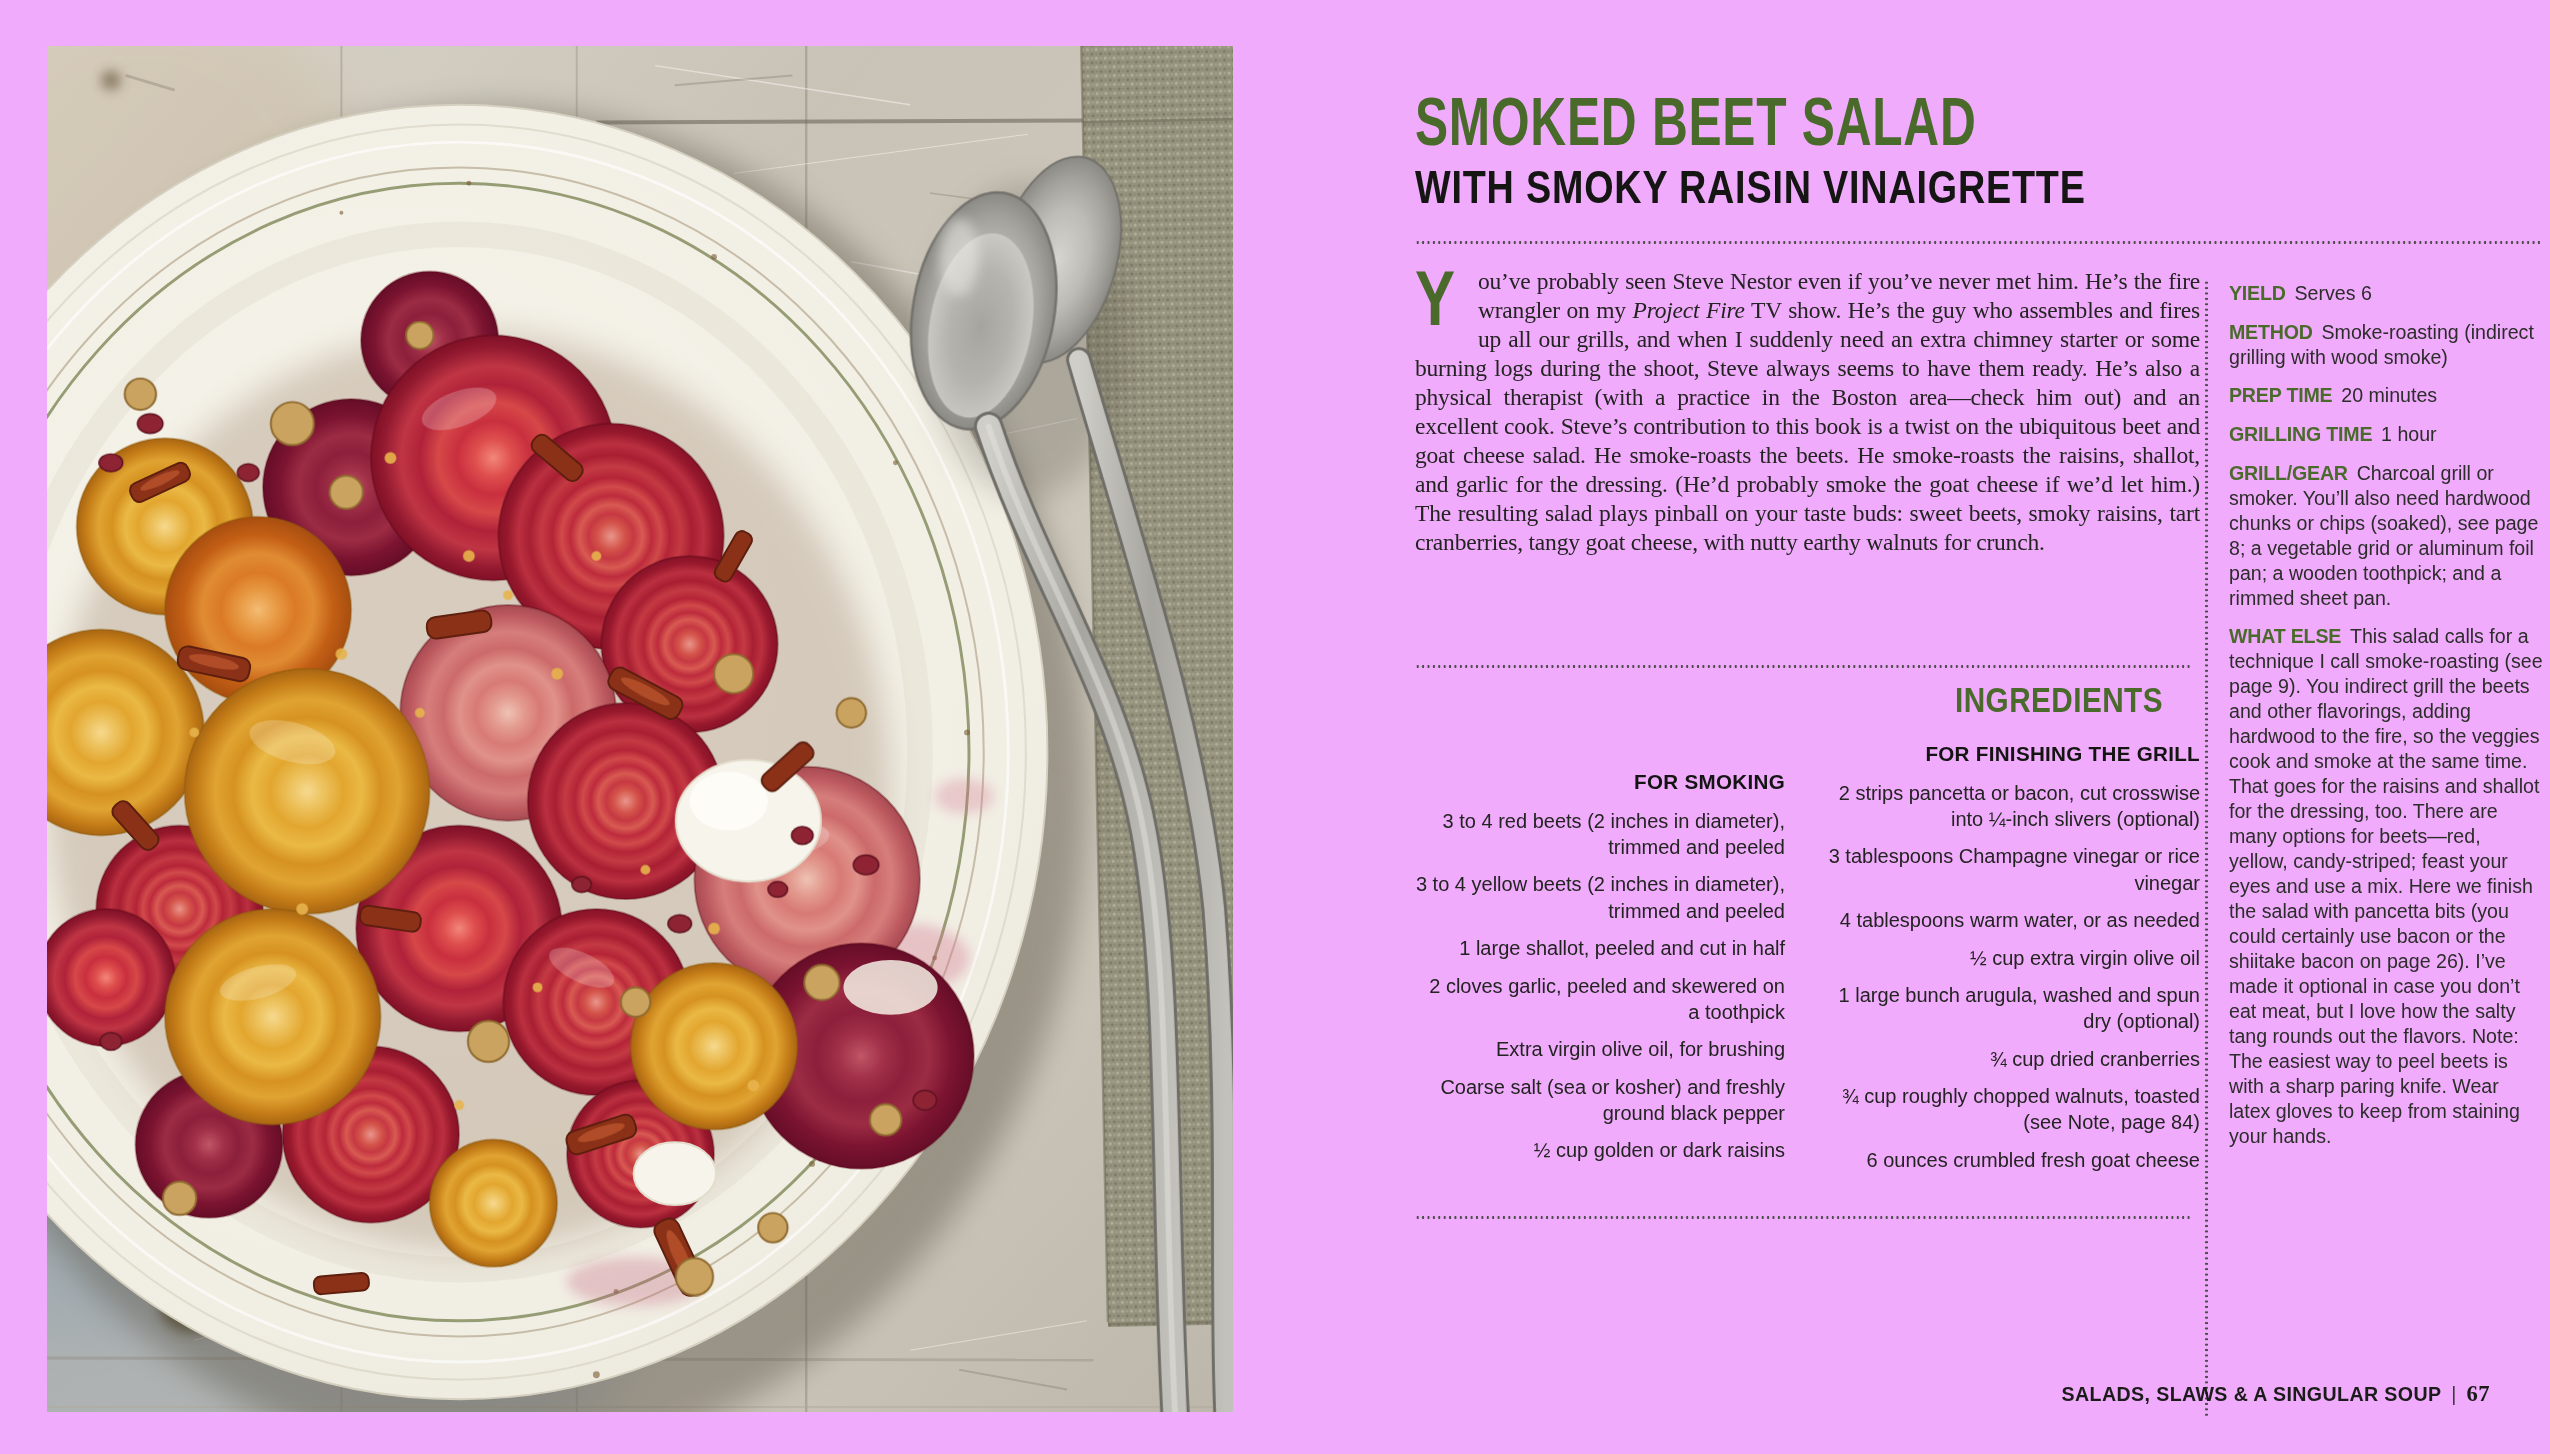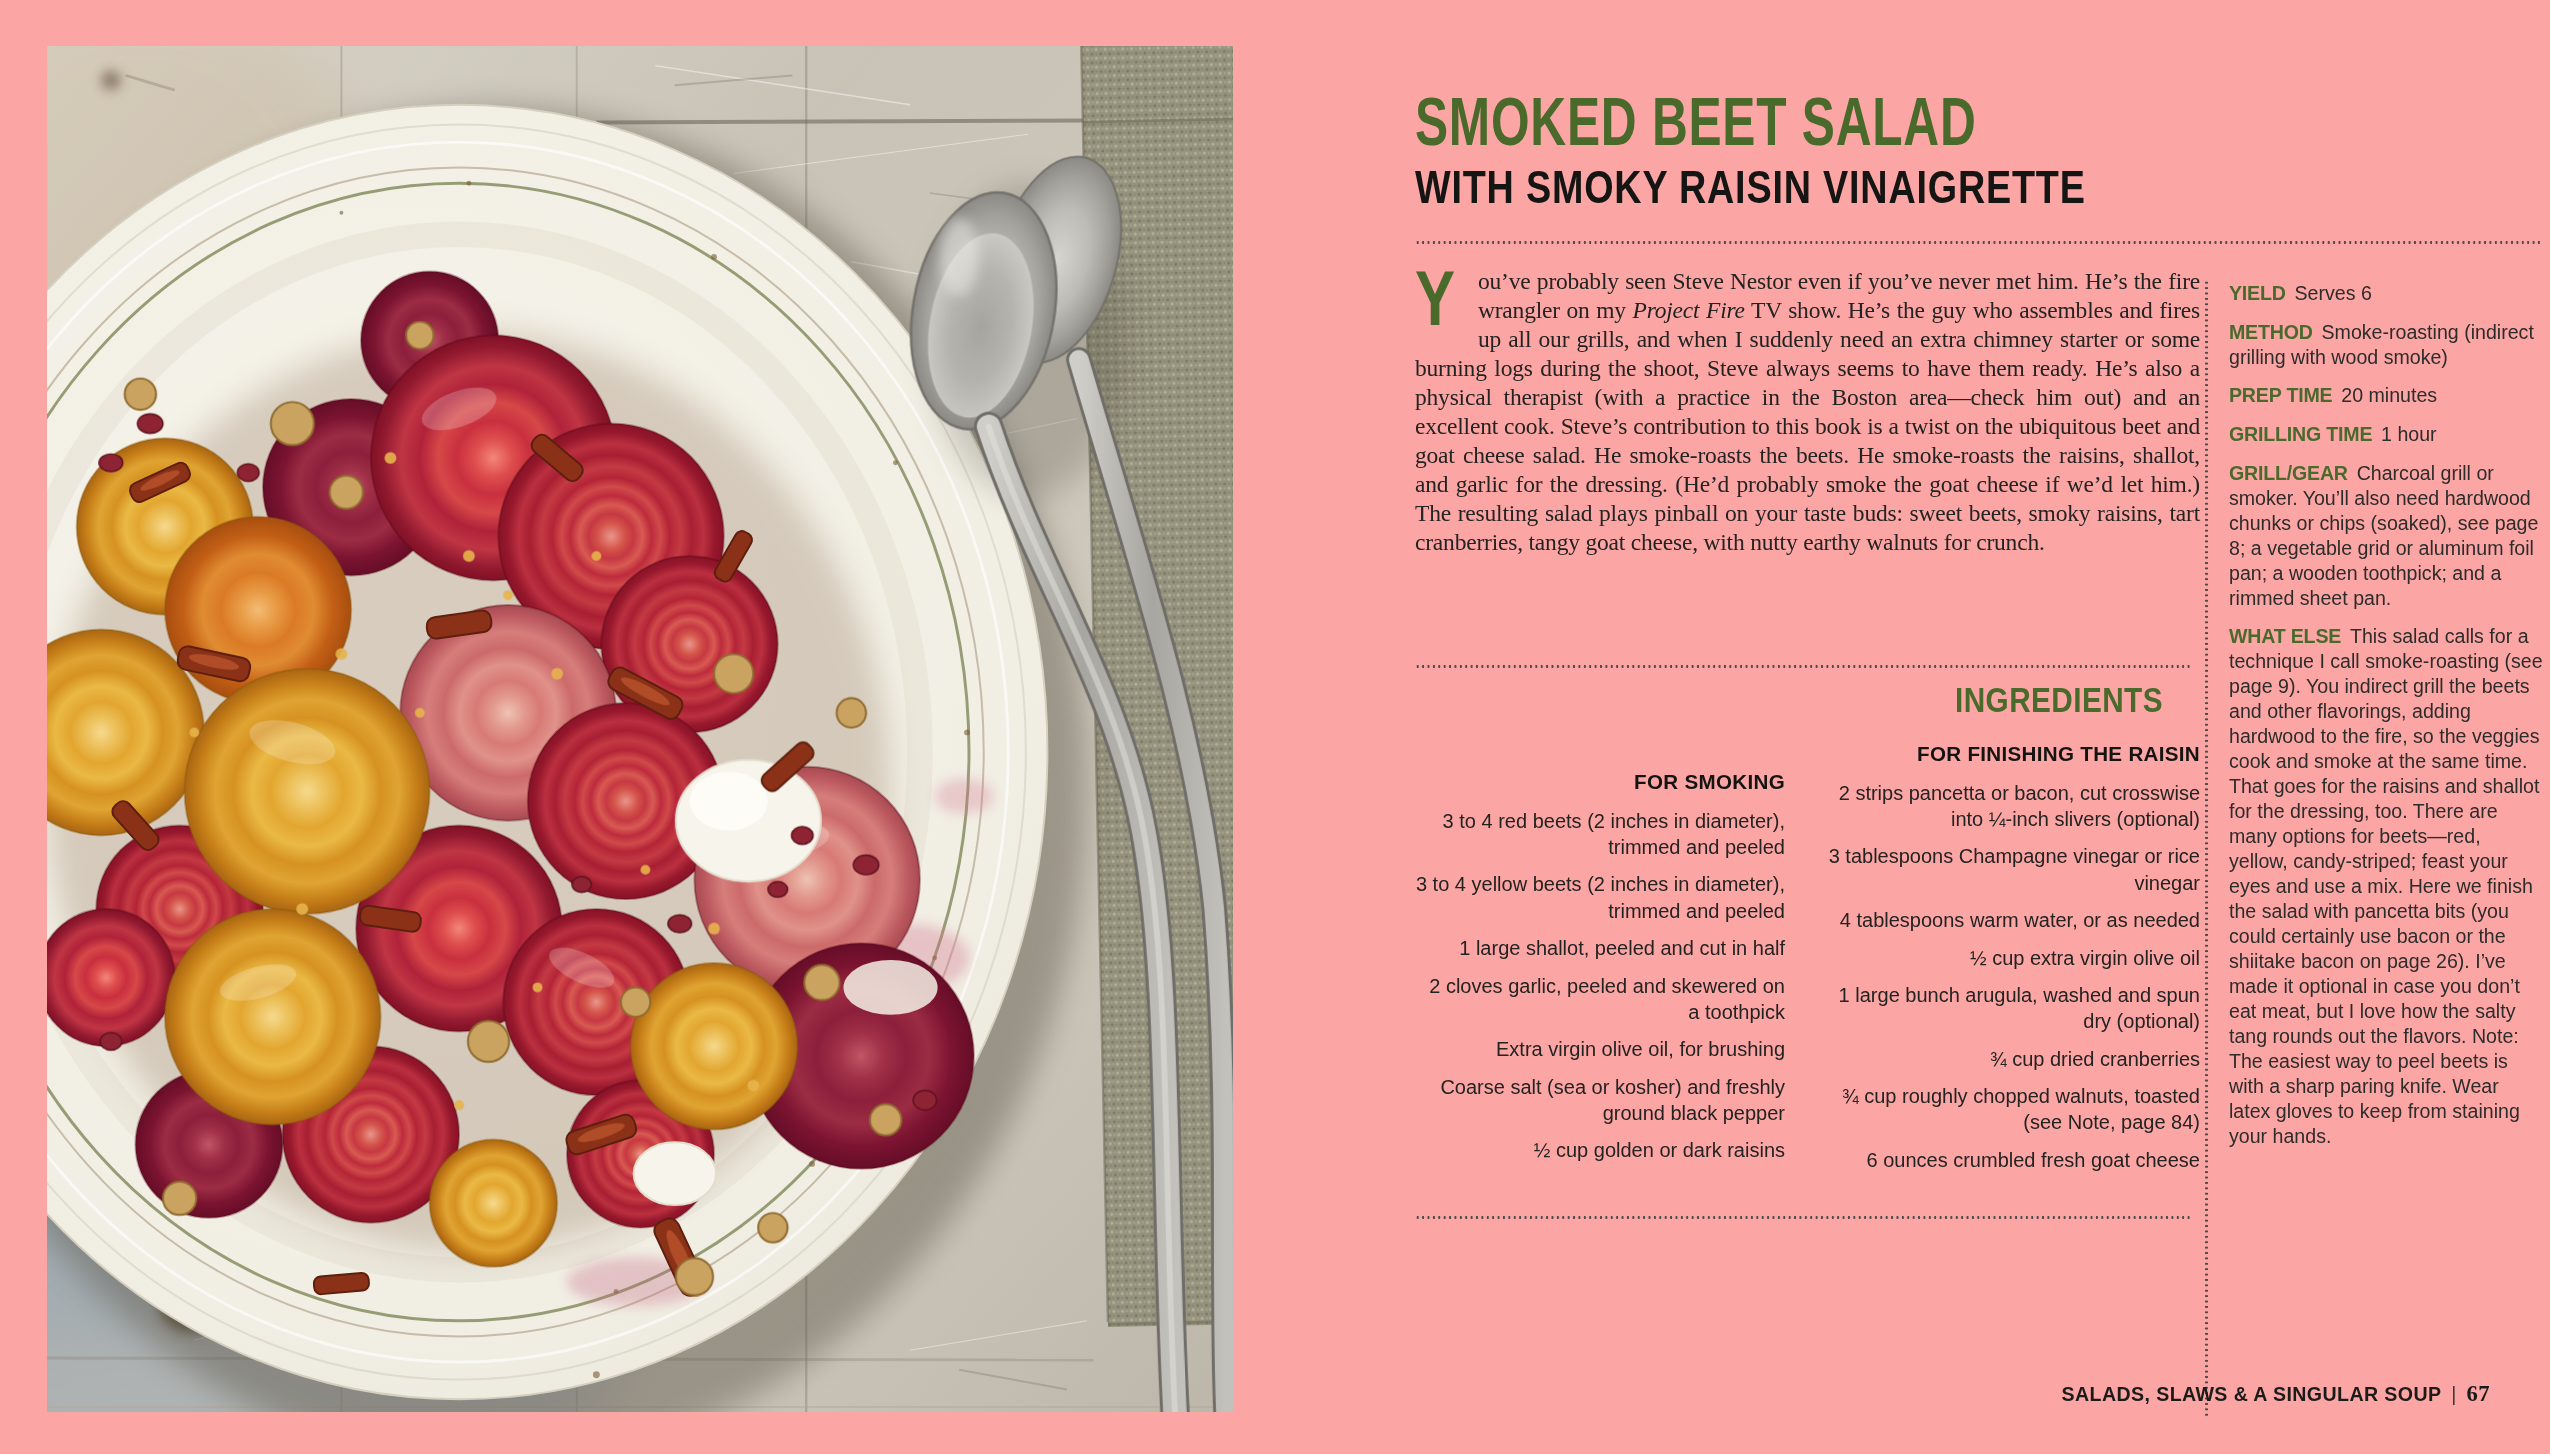--- a/index.html
+++ b/index.html
@@ -1,16 +1,16 @@
 <!DOCTYPE html>
 <html><head>
 <meta charset="utf-8">
 <style>
   html,body{margin:0;padding:0;background:#ffffff;}
-  .spread{position:relative;width:2550px;height:1455px;background:#fca5a5;overflow:hidden;
+  .spread{position:relative;width:2550px;height:1455px;background:#f0abfc;overflow:hidden;
           font-family:"Liberation Sans",sans-serif;color:#1e1e1c;}
 
   
   .photo{position:absolute;left:47px;top:46px;width:1186px;height:1366px;overflow:hidden;}
 
   
   .title-block{position:absolute;left:1415px;top:86px;}
   .title-line1{font-weight:bold;font-size:69px;line-height:71px;color:#4a6a2c;letter-spacing:1px;}
   .title-line2{font-weight:bold;font-size:46px;line-height:53px;color:#151513;letter-spacing:1px;margin-top:3.9px;}
   .squeeze{display:inline-block;transform-origin:0 0;white-space:nowrap;}
@@ -385,21 +385,21 @@
             <div class="ing-item">3 to 4 red beets (2 inches in diameter), trimmed and peeled</div>
             <div class="ing-item">3 to 4 yellow beets (2 inches in diameter), trimmed and peeled</div>
             <div class="ing-item">1 large shallot, peeled and cut in half</div>
             <div class="ing-item">2 cloves garlic, peeled and skewered on a toothpick</div>
             <div class="ing-item">Extra virgin olive oil, for brushing</div>
             <div class="ing-item">Coarse salt (sea or kosher) and freshly ground black pepper</div>
             <div class="ing-item">½ cup golden or dark raisins</div>
           </div>
       </div>
       <div class="ing-col-right">
-        <div class="ing-header">FOR FINISHING THE RAISIN</div>
+        <div class="ing-header">FOR FINISHING THE GRILL</div>
         <div>
             <div class="ing-item">2 strips pancetta or bacon, cut crosswise into ¼-inch slivers (optional)</div>
             <div class="ing-item">3 tablespoons Champagne vinegar or rice vinegar</div>
             <div class="ing-item">4 tablespoons warm water, or as needed</div>
             <div class="ing-item">½ cup extra virgin olive oil</div>
             <div class="ing-item">1 large bunch arugula, washed and spun dry (optional)</div>
             <div class="ing-item">¾ cup dried cranberries</div>
             <div class="ing-item">¾ cup roughly chopped walnuts, toasted (see Note, page 84)</div>
             <div class="ing-item">6 ounces crumbled fresh goat cheese</div>
           </div>

